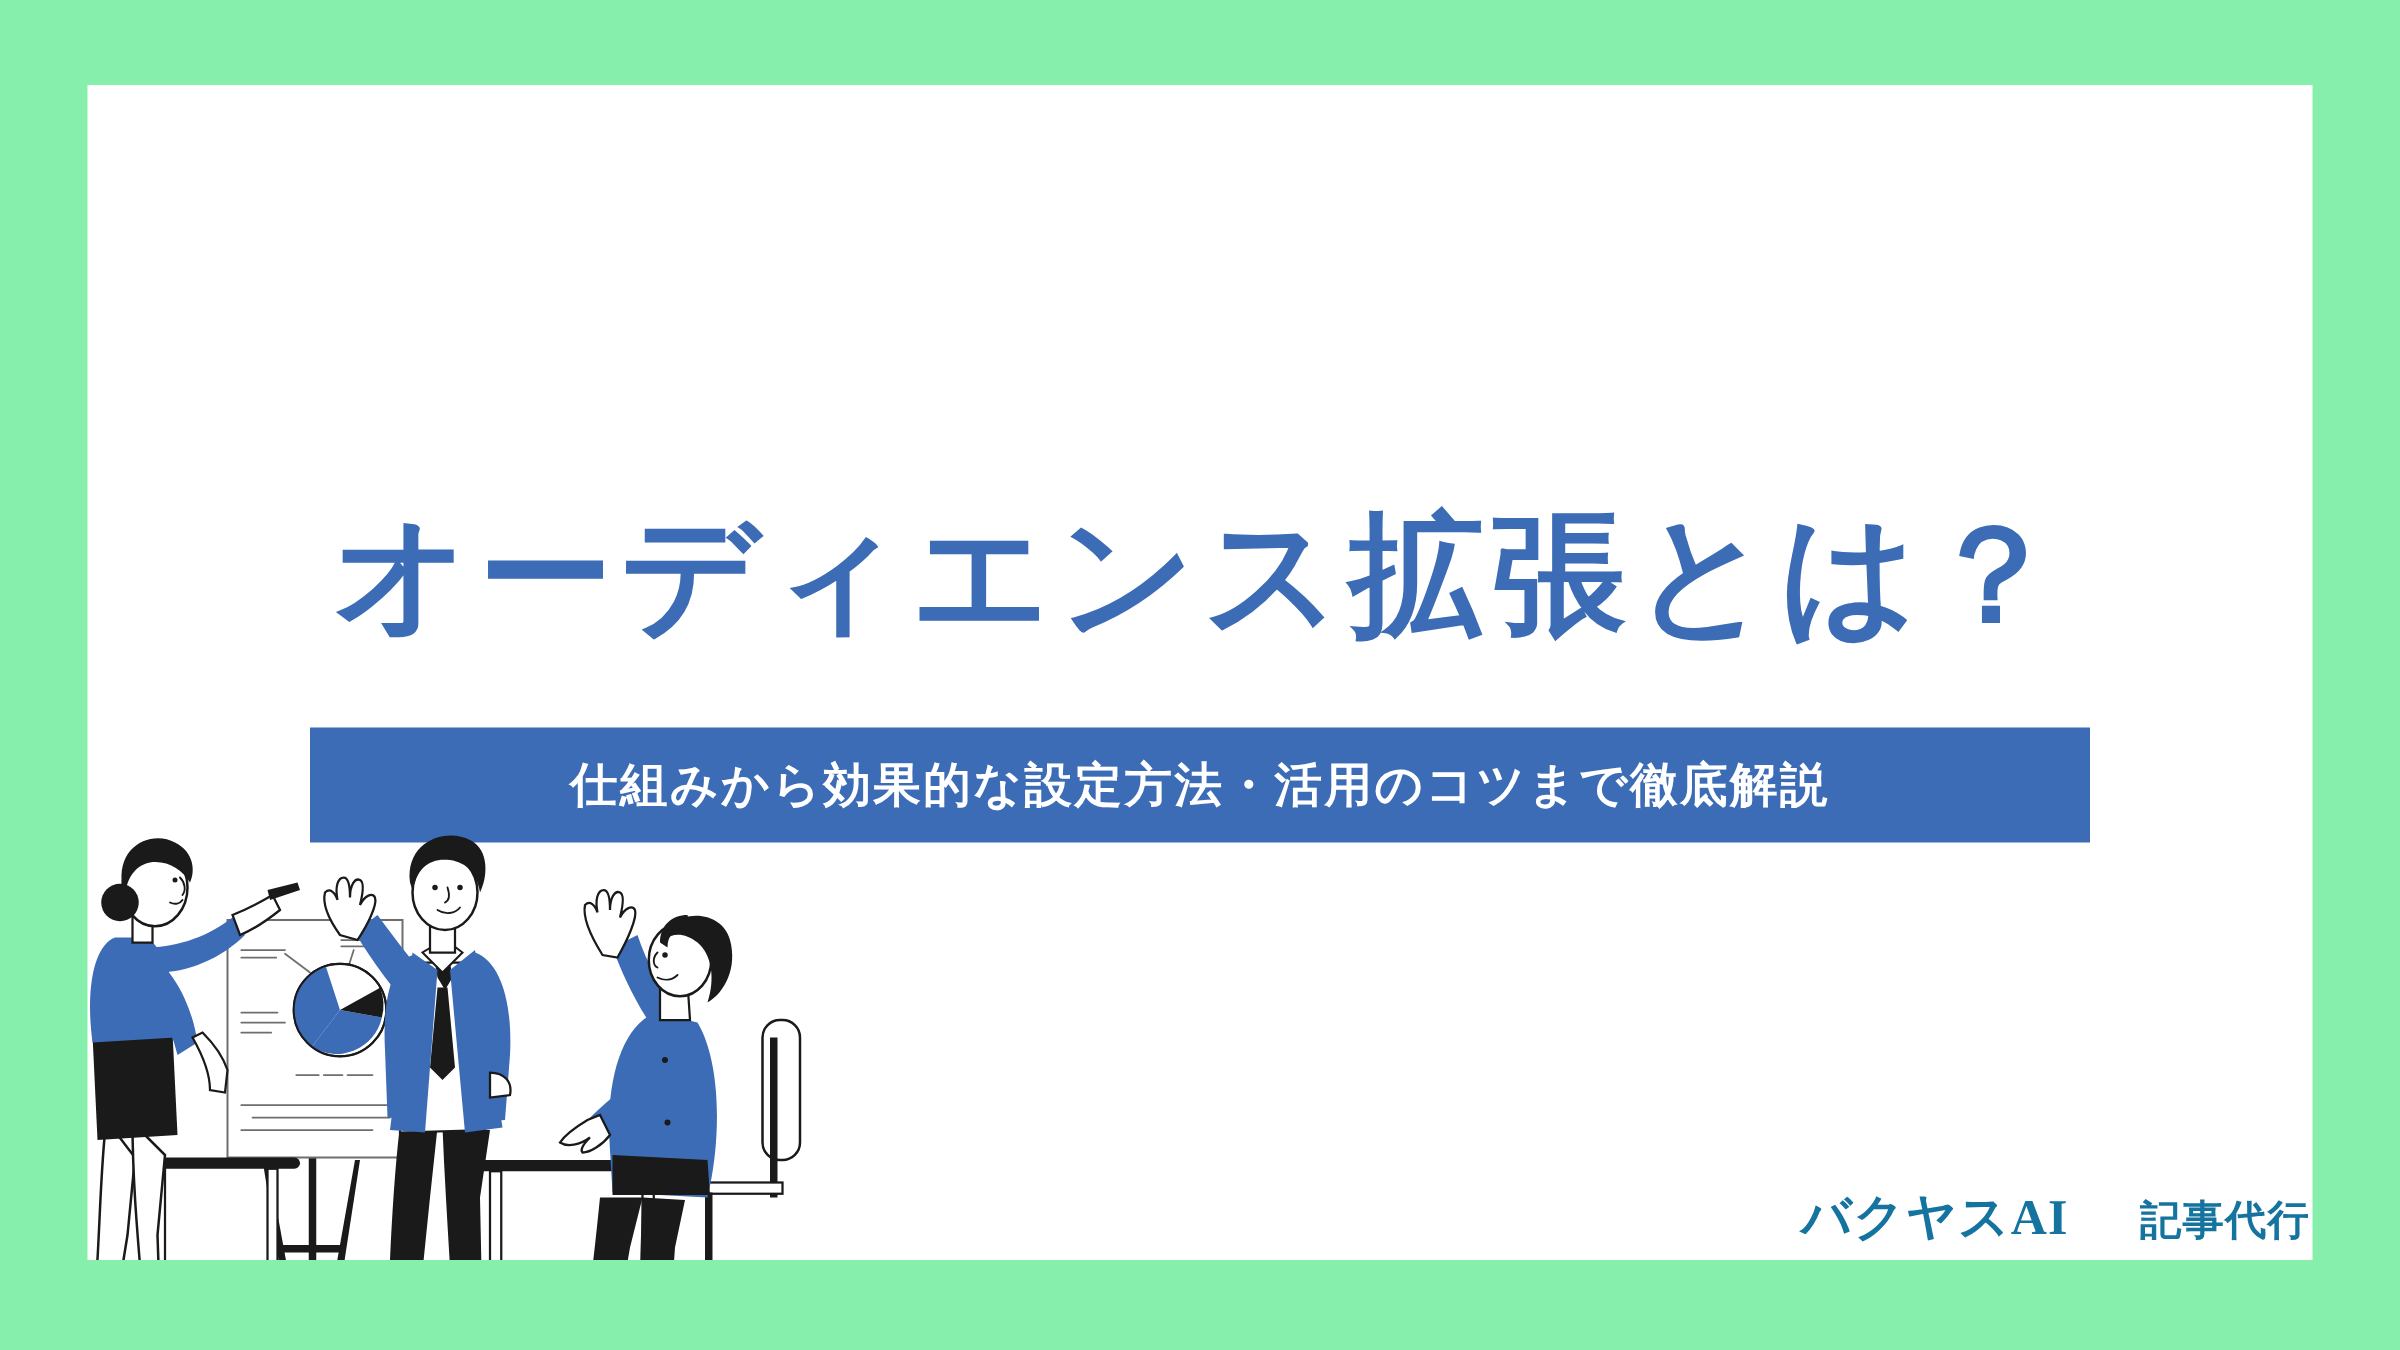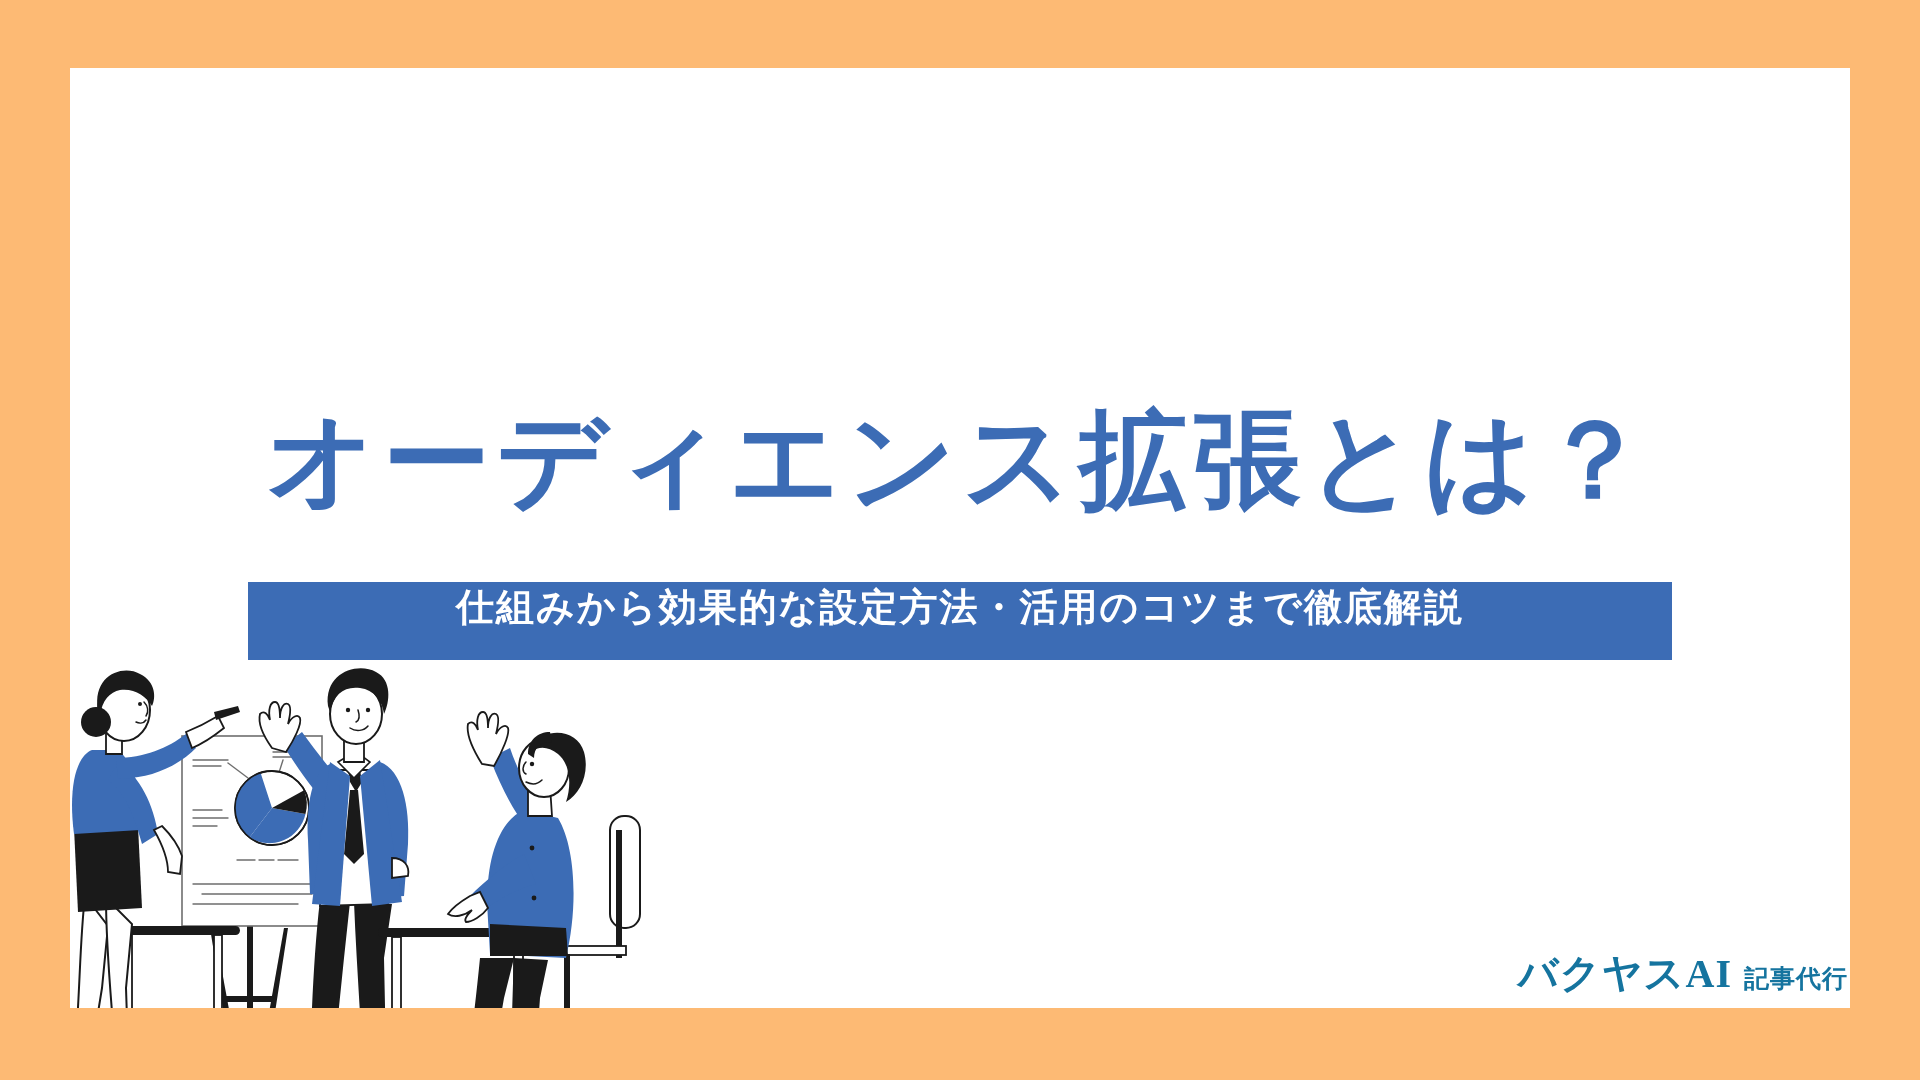--- a/index.html
+++ b/index.html
@@ -12,21 +12,21 @@
     height: 1080px;
     overflow: hidden;
     font-family: "Liberation Sans", "DejaVu Sans", sans-serif;
   }
 
   
   #slide {
     position: relative;
     width: 1920px;
     height: 1080px;
-    background: #fdba74;
+    background: #86efac;
     box-sizing: border-box;
   }
   #panel {
     position: absolute;
     left: 70px;
     top: 68px;
     width: 1780px;
     height: 940px;
     background: #ffffff;
     overflow: hidden;
@@ -46,24 +46,24 @@
     line-height: 1.15;
     white-space: nowrap;
   }
 
   
   #subtitle-band {
     position: absolute;
     left: 178px;
     top: 514px;
     width: 1424px;
-    height: 78px;
+    height: 92px;
     background: #3C6CB5;
     display: flex;
-    align-items: flex-start;
+    align-items: center;
     justify-content: center;
   }
   #subtitle-text {
     color: #ffffff;
     font-size: 38px;
     font-weight: 700;
     letter-spacing: 2px;
     white-space: nowrap;
   }
 
@@ -78,24 +78,25 @@
     color: #15749F;
   }
   #logo-main {
     font-family: "Liberation Serif", "DejaVu Serif", serif;
     font-size: 40px;
     font-weight: 700;
     letter-spacing: 1px;
     line-height: 1;
   }
   #logo-sub {
-    font-size: 25px;
+    font-size: 33px;
     font-weight: 700;
     letter-spacing: 1px;
     line-height: 1;
+    margin-left: 45px;
   }
 
   
   #illustration {
     position: absolute;
     left: -8px;
     bottom: -70px;
     width: 700px;
     height: 420px;
   }

